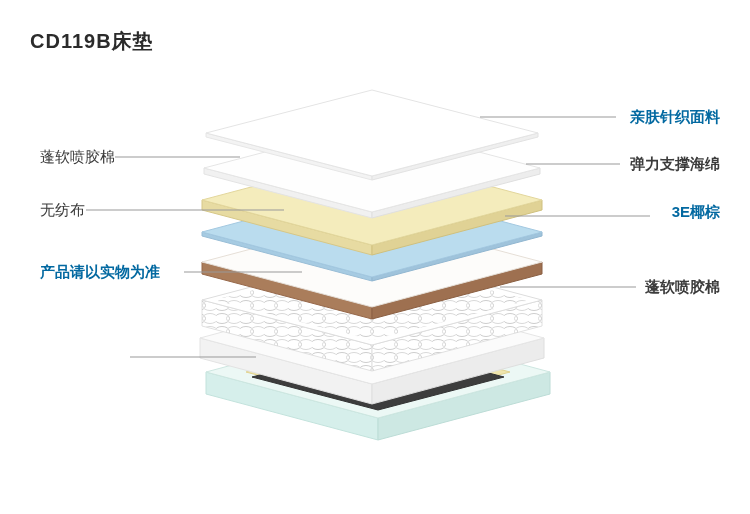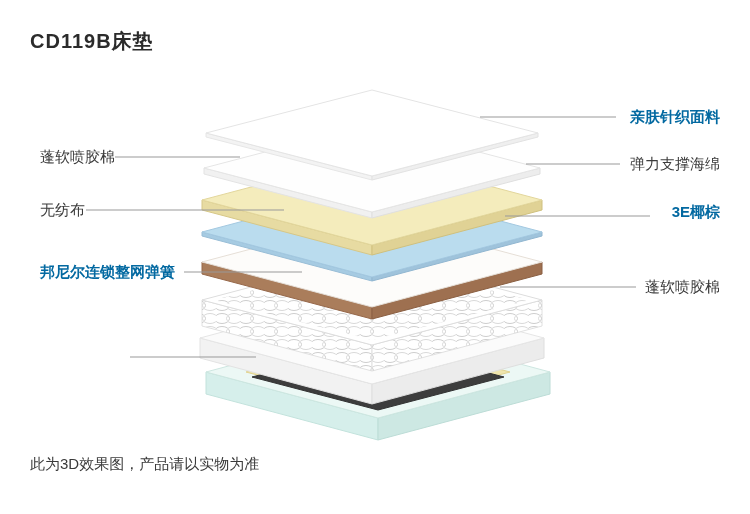--- a/index.html
+++ b/index.html
@@ -9,21 +9,21 @@
   }
   .stage svg{position:absolute;left:0;top:0;}
   .title{
     position:absolute;left:30px;top:28px;margin:0;
     font-size:20px;font-weight:700;color:#2b2b2b;letter-spacing:1px;
   }
   .label{
     position:absolute;font-size:15px;line-height:20px;color:#3c3c3c;white-space:nowrap;
   }
   .label.left{left:40px;text-align:right;}
-  .label.right{right:30px;text-align:right;}
+  .label.right{right:30px;text-align:right;font-weight:bold;}
   .label.bold{font-weight:700;color:#0369a1;}
   .disclaimer{
     position:absolute;left:30px;top:455px;font-size:15px;color:#3a3a3a;
   }
 </style>
 </head>
 <body>
 
 <div class="stage">
 
@@ -99,22 +99,21 @@
       <line x1="526" y1="164" x2="620" y2="164"></line>
       <line x1="505" y1="216" x2="650" y2="216"></line>
       <line x1="500" y1="287" x2="636" y2="287"></line>
     </g>
   </svg>
 
   <h1 class="title">CD119B床垫</h1>
 
   <div class="label left" style="top:147px">蓬软喷胶棉</div>
   <div class="label left" style="top:200px">无纺布</div>
-  <div class="label left bold" style="top:262px">邦尼尔连锁整网弹簧</div>
+  <div class="label left bold" style="top:262px">产品请以实物为准</div>
 
   <div class="label right bold" style="top:107px">亲肤针织面料</div>
   <div class="label right" style="top:154px">弹力支撑海绵</div>
   <div class="label right bold" style="top:202px">3E椰棕</div>
   <div class="label right" style="top:277px">蓬软喷胶棉</div>
 
-  <div class="disclaimer">此为3D效果图，产品请以实物为准</div>
 
 </div>
 
 </body></html>

